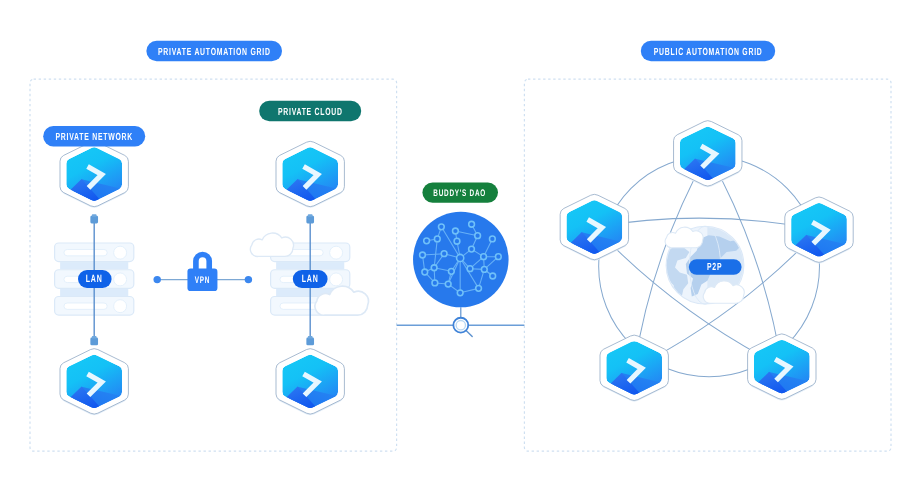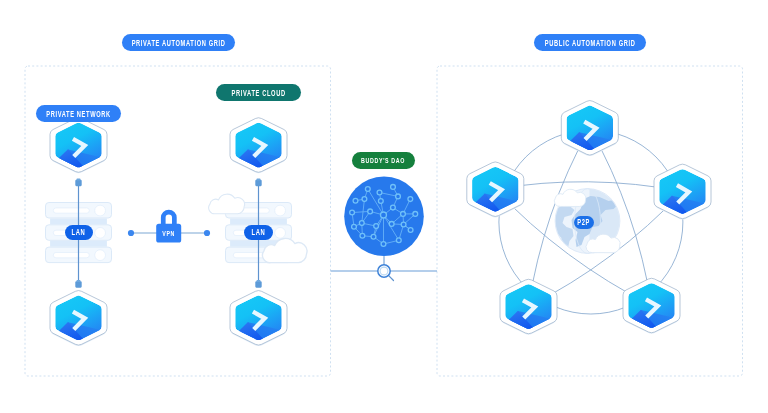--- a/index.html
+++ b/index.html
@@ -358,16 +358,16 @@
   </div>
 
   <div class="pill badge" style="left:244.2px;top:225px;width:28.4px;height:14.6px;font-size:8.8px;background:#0f62e8;">
     <span>LAN</span>
   </div>
 
   <div class="pill vpntext" style="left:156.2px;top:226px;width:25px;height:14px;font-size:8px;background:none;">
     <span>VPN</span>
   </div>
 
-  <div class="pill badge" style="left:574px;top:215.5px;width:20px;height:13.5px;font-size:8.6px;background:#1a6fe8;">
+  <div class="pill badge" style="left:574px;top:215.5px;width:44px;height:13.5px;font-size:8.6px;background:#1a6fe8;">
     <span>P2P</span>
   </div>
 </div>
 
 </body></html>

